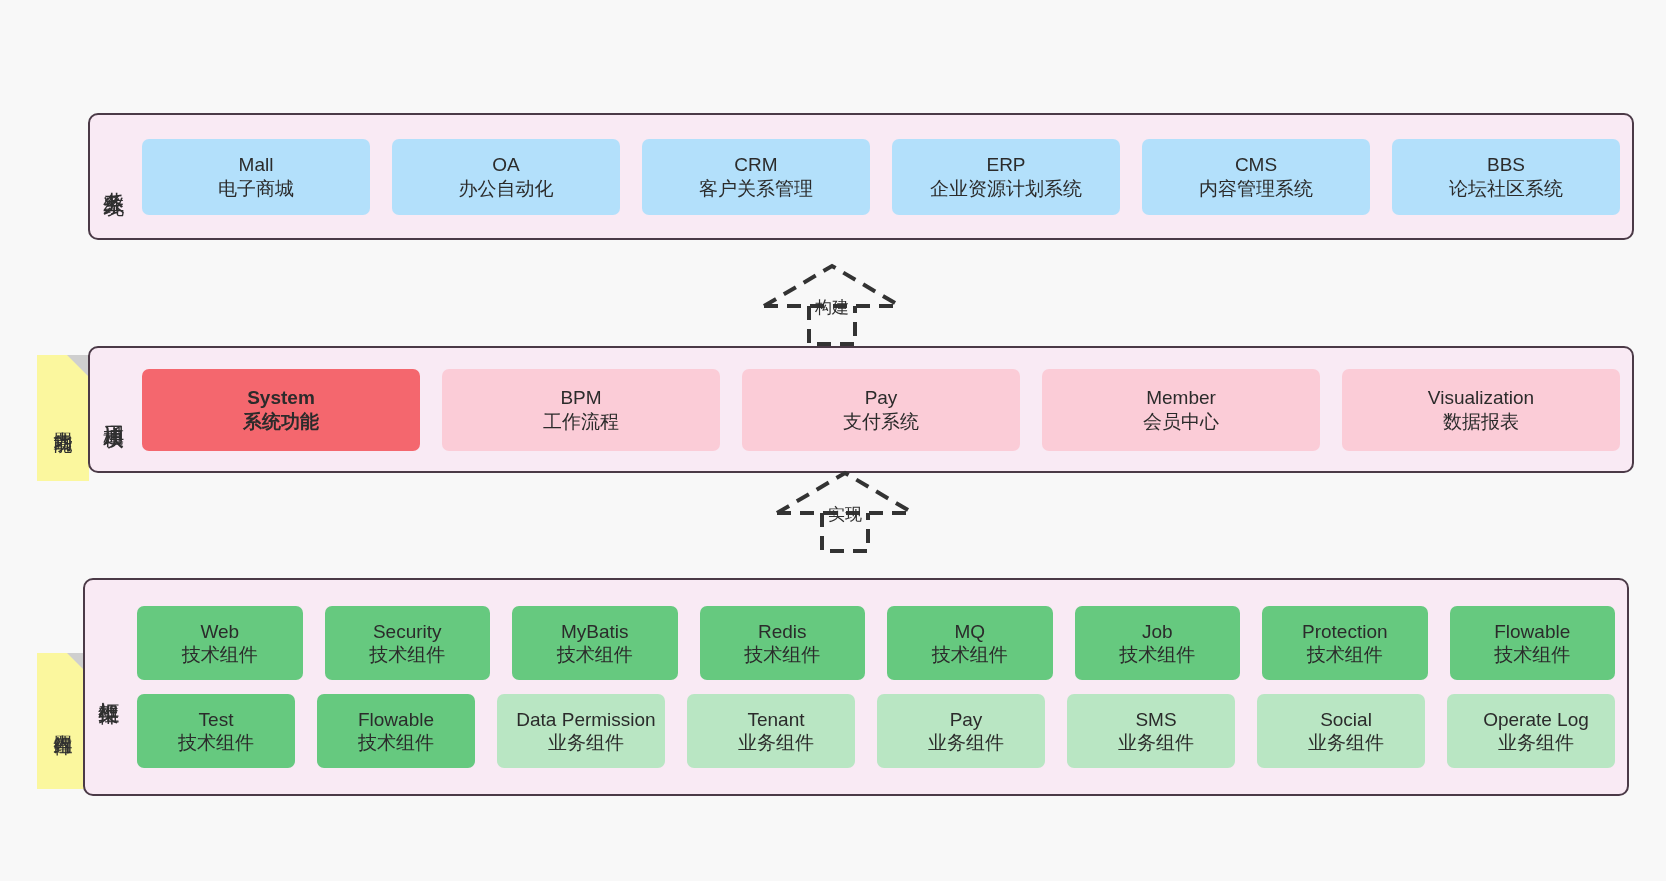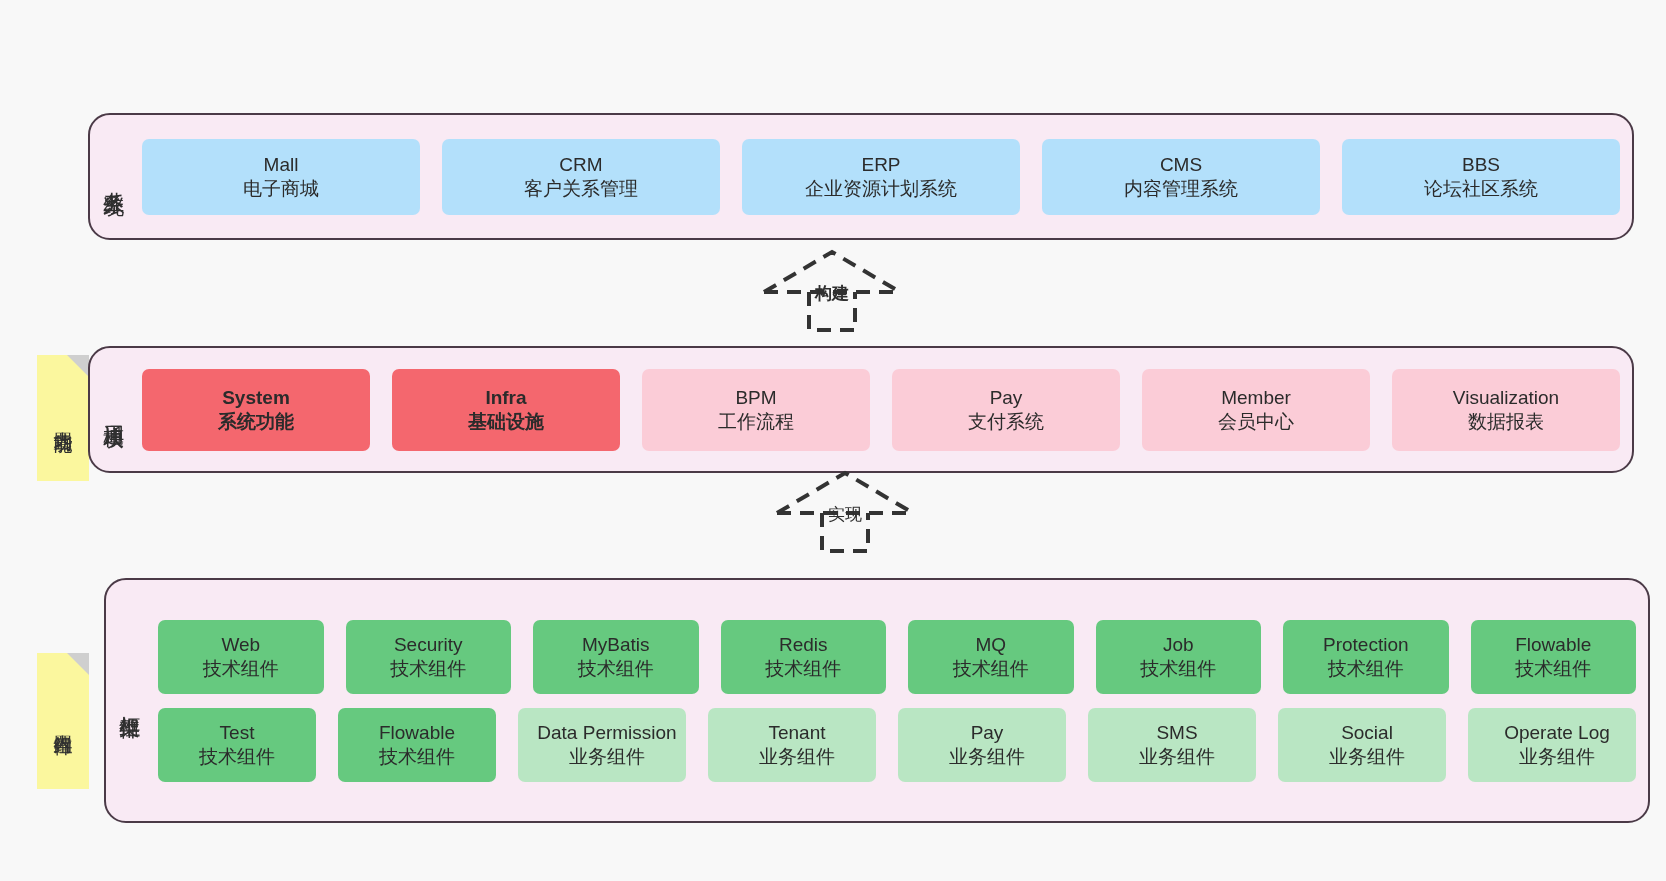--- a/index.html
+++ b/index.html
@@ -22,21 +22,21 @@
     width: 1666px;
     height: 881px;
   }
 
   
   .layer {
     position: absolute;
     box-sizing: border-box;
     background: #f9eaf4;
     border: 2px solid #4b3a47;
-    border-radius: 22px;
+    border-radius: 10px;
     display: flex;
     flex-direction: row;
     align-items: stretch;
   }
   .layer-title {
     flex: 0 0 auto;
     width: 48px;
     display: flex;
     align-items: center;
     justify-content: center;
@@ -136,40 +136,44 @@
 
   <div class="layer" id="layer-0" style="left:88px; top:113px; width:1546px; height:127px;">
     <div class="layer-title">业务系统</div>
     <div class="layer-body">
       <div class="row">
         <div class="box blue">
           <span class="l1">Mall</span>
           <span class="l2">电子商城</span>
         </div>
         <div class="box blue">
+          <span class="l1">OA</span>
+          <span class="l2">办公自动化</span>
+        </div>
+        <div class="box blue">
           <span class="l1">CRM</span>
           <span class="l2">客户关系管理</span>
         </div>
         <div class="box blue">
           <span class="l1">ERP</span>
           <span class="l2">企业资源计划系统</span>
         </div>
         <div class="box blue">
           <span class="l1">CMS</span>
           <span class="l2">内容管理系统</span>
         </div>
         <div class="box blue">
           <span class="l1">BBS</span>
           <span class="l2">论坛社区系统</span>
         </div>
       </div>
     </div>
   </div>
 
-  <div class="arrow-wrap" style="left:752px; top:244px; width:160px; height:90px;font-weight:bold;">
+  <div class="arrow-wrap" style="left:752px; top:258px; width:160px; height:90px;">
     <svg width="160" height="90" viewBox="0 0 160 90">
       <path d="M 12 48 L 80 8 L 148 48" fill="none" stroke="#333333" stroke-width="4" stroke-dasharray="14,9" stroke-linecap="butt"></path>
       <path d="M 12 48 L 148 48" fill="none" stroke="#333333" stroke-width="4" stroke-dasharray="14,9"></path>
       <path d="M 57 48 L 57 86 L 103 86 L 103 48" fill="none" stroke="#333333" stroke-width="4" stroke-dasharray="14,9"></path>
     </svg>
     <span class="arrow-label" style="left:63px; top:38px;">构建</span>
   </div>
 
   <div class="note" style="left:37px; top:355px; width:52px; height:126px;">
     <span class="fold"></span>
@@ -177,24 +181,20 @@
   </div>
 
   <div class="layer" id="layer-1" style="left:88px; top:346px; width:1546px; height:127px;">
     <div class="layer-title">通用模块</div>
     <div class="layer-body">
       <div class="row">
         <div class="box red">
           <span class="l1">System</span>
           <span class="l2">系统功能</span>
         </div>
-        <div class="box red">
-          <span class="l1">Infra</span>
-          <span class="l2">基础设施</span>
-        </div>
         <div class="box pink">
           <span class="l1">BPM</span>
           <span class="l2">工作流程</span>
         </div>
         <div class="box pink">
           <span class="l1">Pay</span>
           <span class="l2">支付系统</span>
         </div>
         <div class="box pink">
           <span class="l1">Member</span>
@@ -215,21 +215,21 @@
       <path d="M 57 48 L 57 86 L 103 86 L 103 48" fill="none" stroke="#333333" stroke-width="4" stroke-dasharray="14,9"></path>
     </svg>
     <span class="arrow-label" style="left:63px; top:38px;">实现</span>
   </div>
 
   <div class="note" style="left:37px; top:653px; width:52px; height:136px;">
     <span class="fold"></span>
     <span>内置组件</span>
   </div>
 
-  <div class="layer" id="layer-2" style="left:104px; top:578px; width:1546px; height:245px;">
+  <div class="layer" id="layer-2" style="left:83px; top:578px; width:1546px; height:218px;">
     <div class="layer-title">框架组件</div>
     <div class="layer-body">
 
       <div class="row">
         <div class="box green">
           <span class="l1">Web</span>
           <span class="l2">技术组件</span>
         </div>
         <div class="box green">
           <span class="l1">Security</span>

